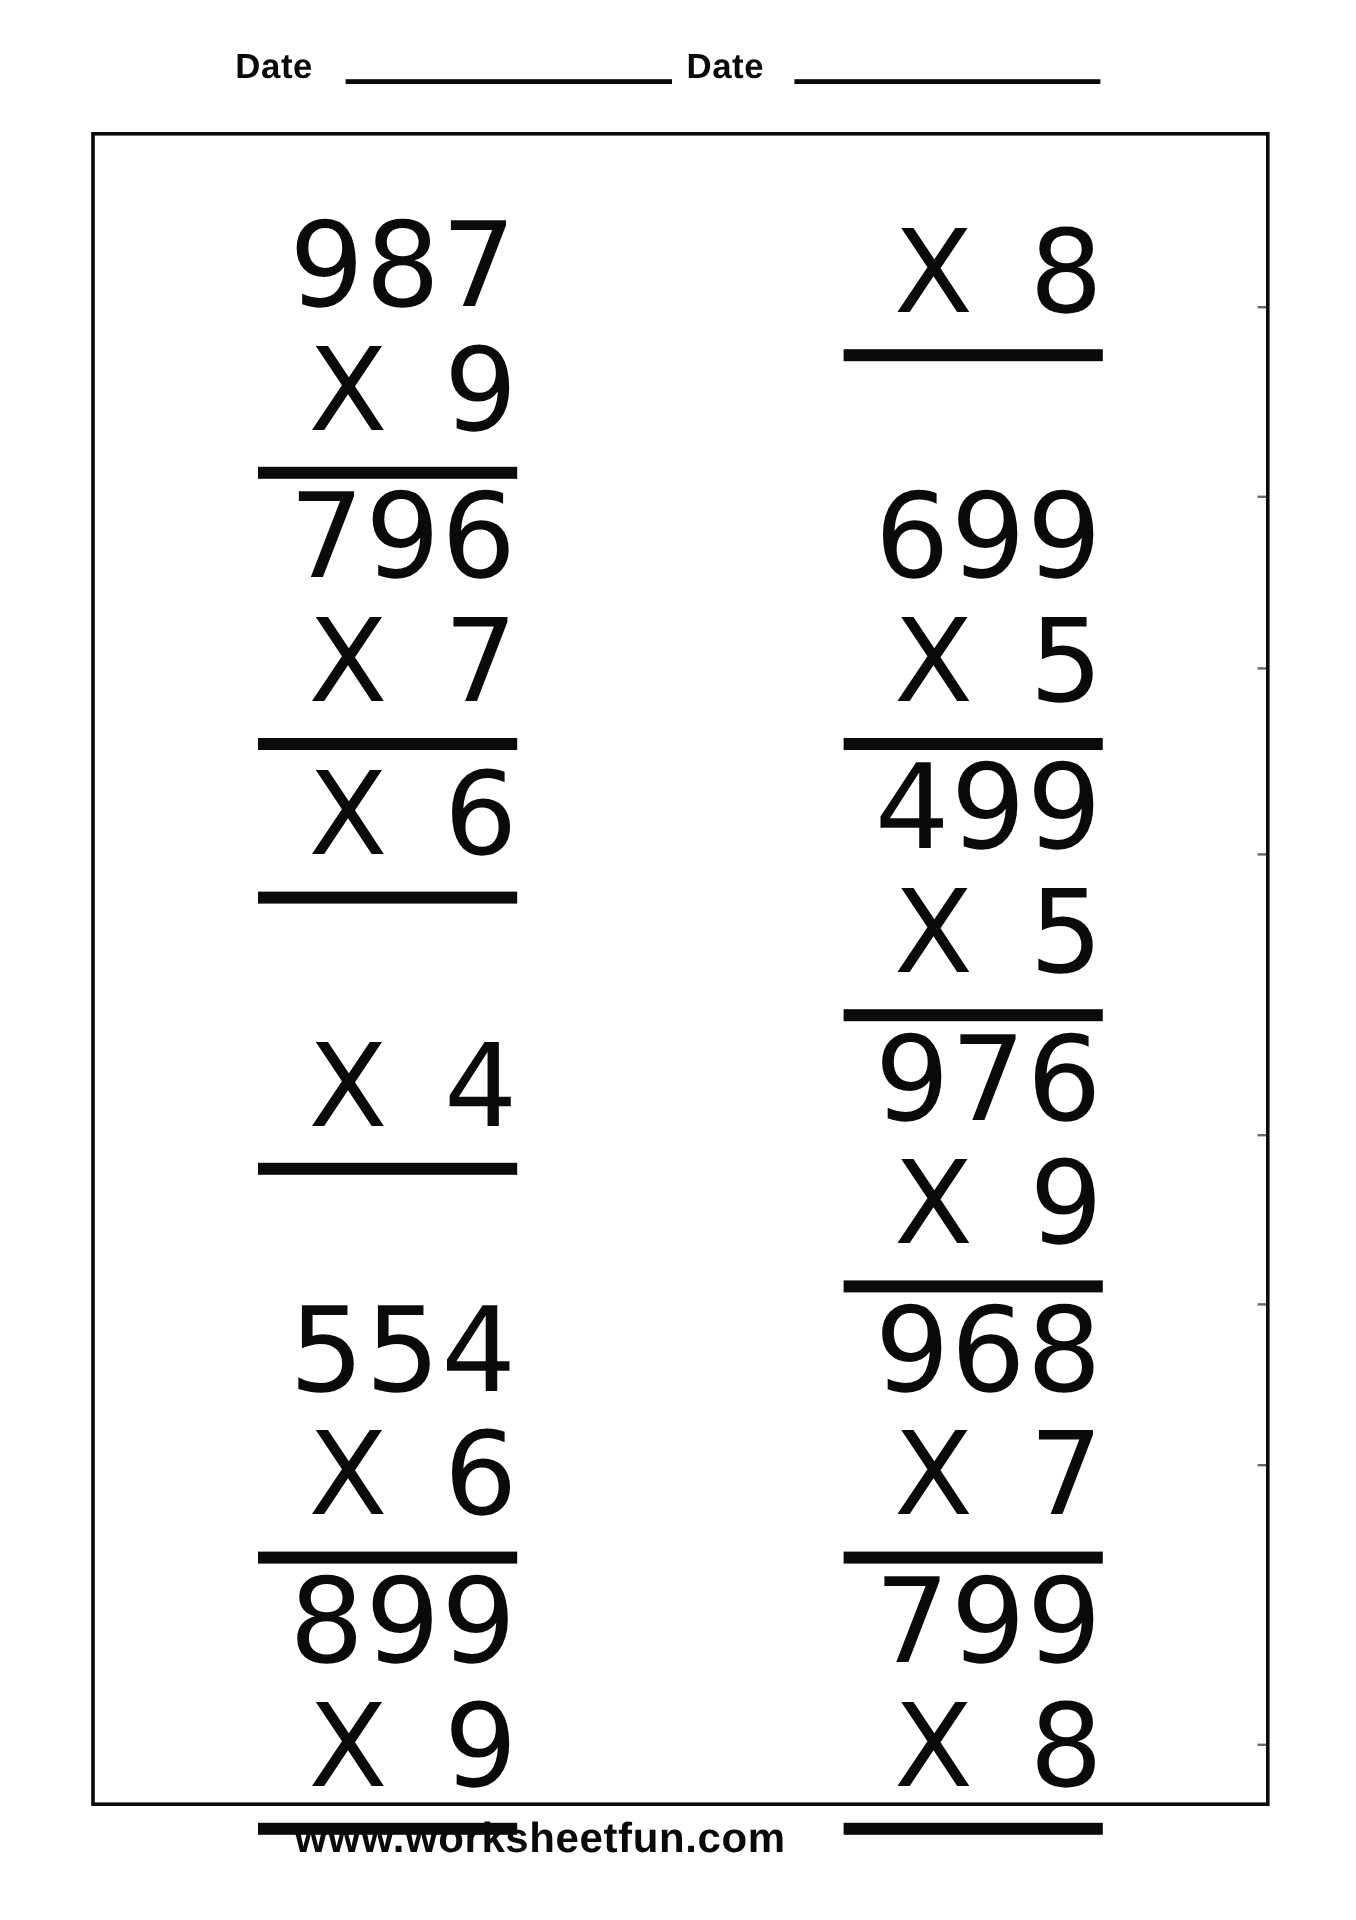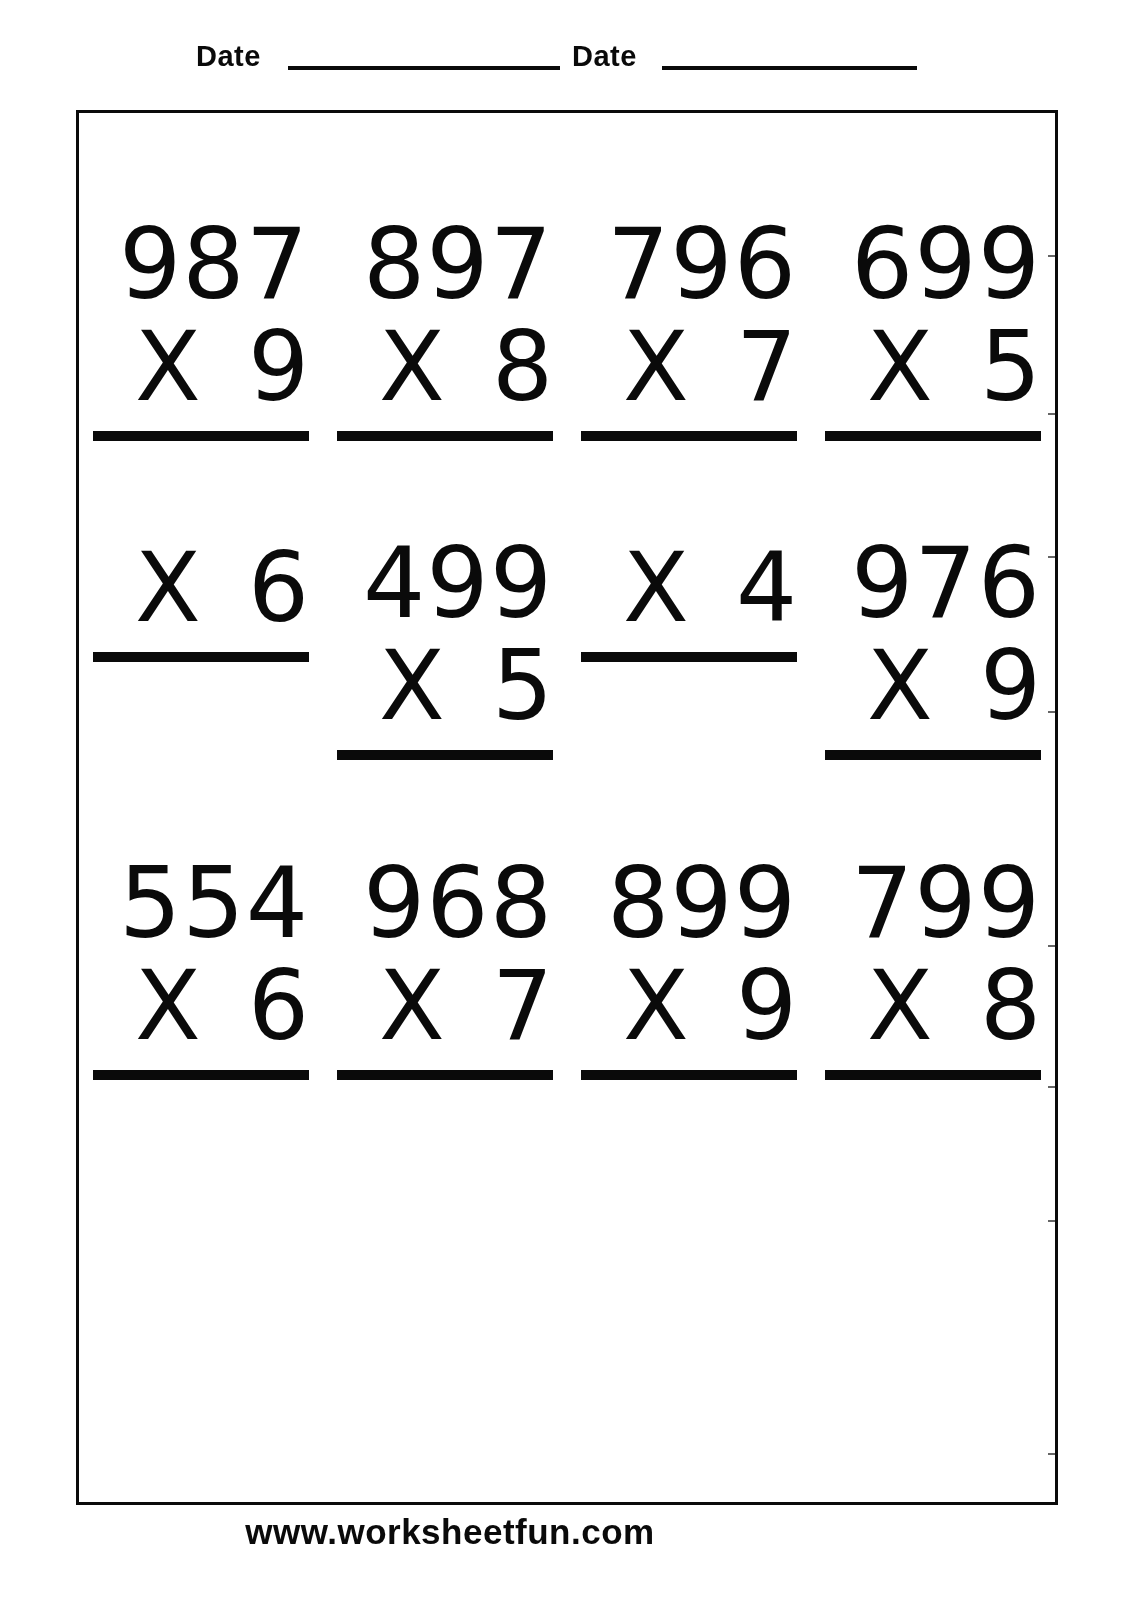--- a/index.html
+++ b/index.html
@@ -43,23 +43,23 @@
     top: 110px;
     width: 982px;
     height: 1395px;
     border: 3px solid #0a0a0a;
     background: #ffffff;
   }
   .problems-grid {
     position: absolute;
     inset: 0;
     display: grid;
-    grid-template-columns: repeat(4, 1fr);
+    grid-template-columns: repeat(2, 1fr);
     grid-template-rows: repeat(4, 1fr);
-    padding-top: 102px;
+    padding-top: 60px;
     padding-bottom: 10px;
     justify-items: center;
     align-items: start;
     border-radius: 28px;
   }
   .problem {
     width: 216px;
     font-family: "DejaVu Sans", sans-serif;
     color: #0a0a0a;
   }
@@ -126,21 +126,20 @@
       <div class="problem">
         <div class="multiplicand">987</div>
         <div class="op-row">
           <span>X</span>
           <span>9</span>
         </div>
         <div class="answer-line"></div>
       </div>
 
       <div class="problem">
-        <div class="multiplicand">897</div>
         <div class="op-row">
           <span>X</span>
           <span>8</span>
         </div>
         <div class="answer-line"></div>
       </div>
 
       <div class="problem">
         <div class="multiplicand">796</div>
         <div class="op-row">

